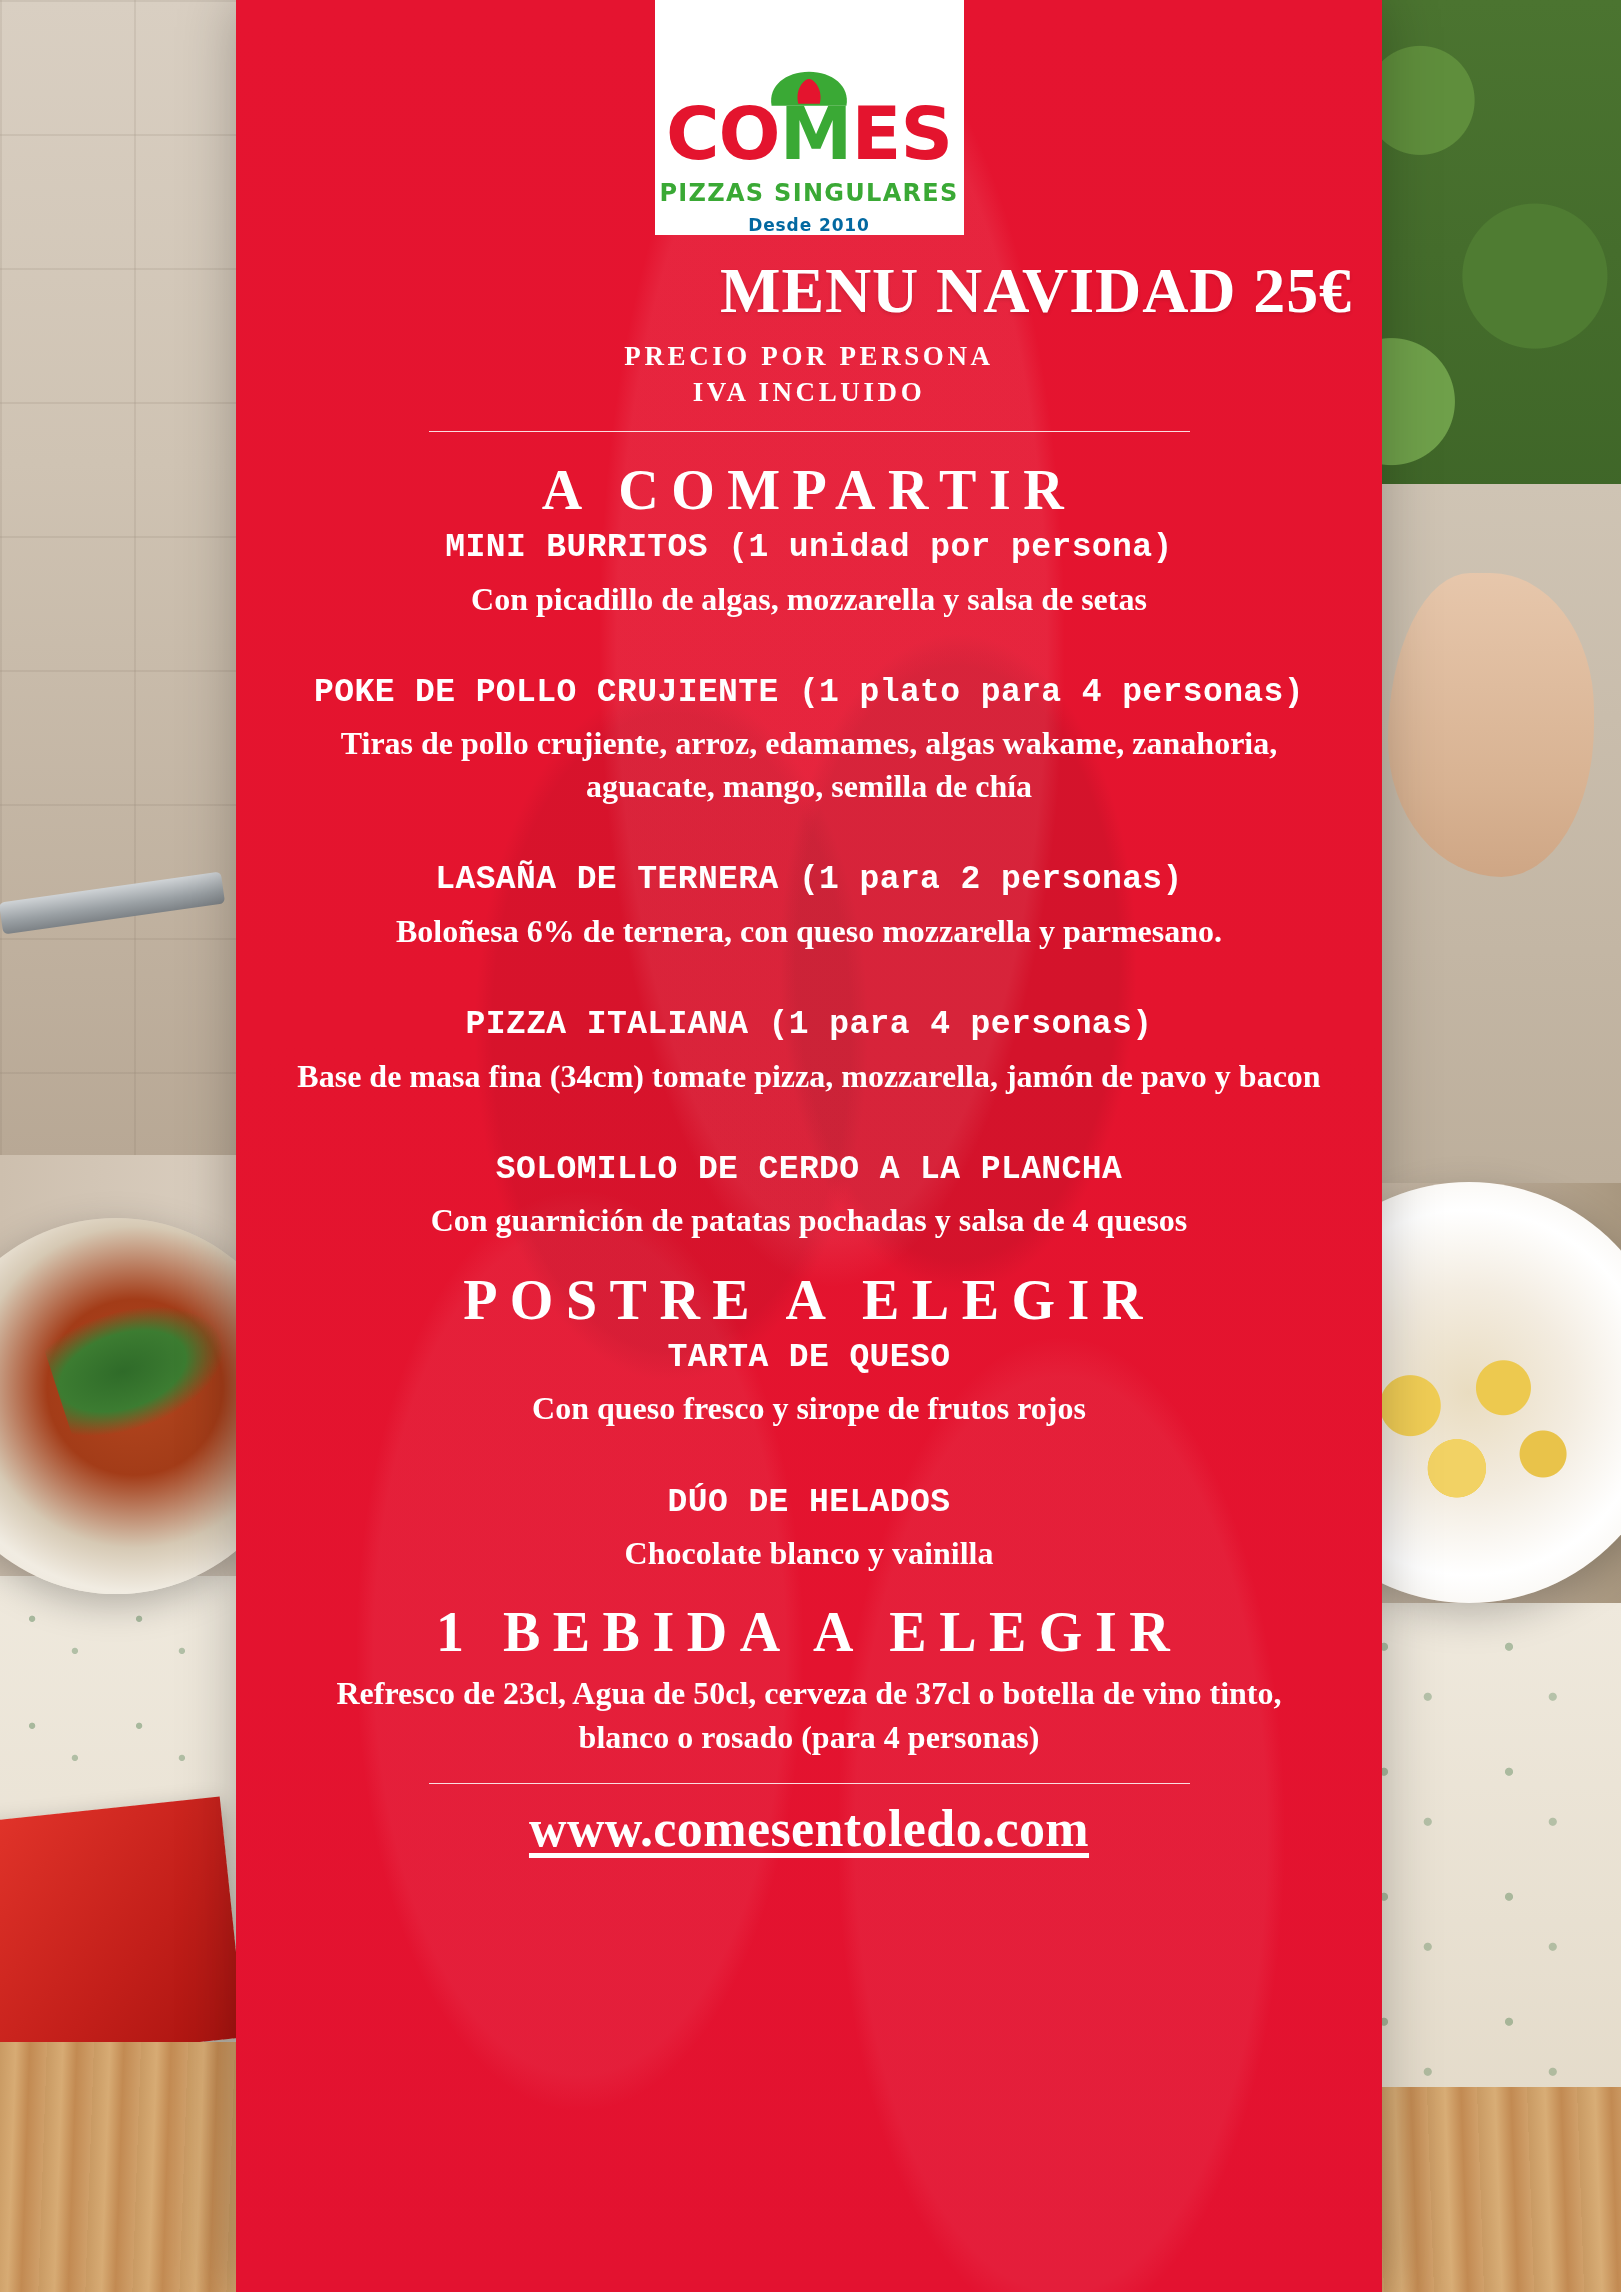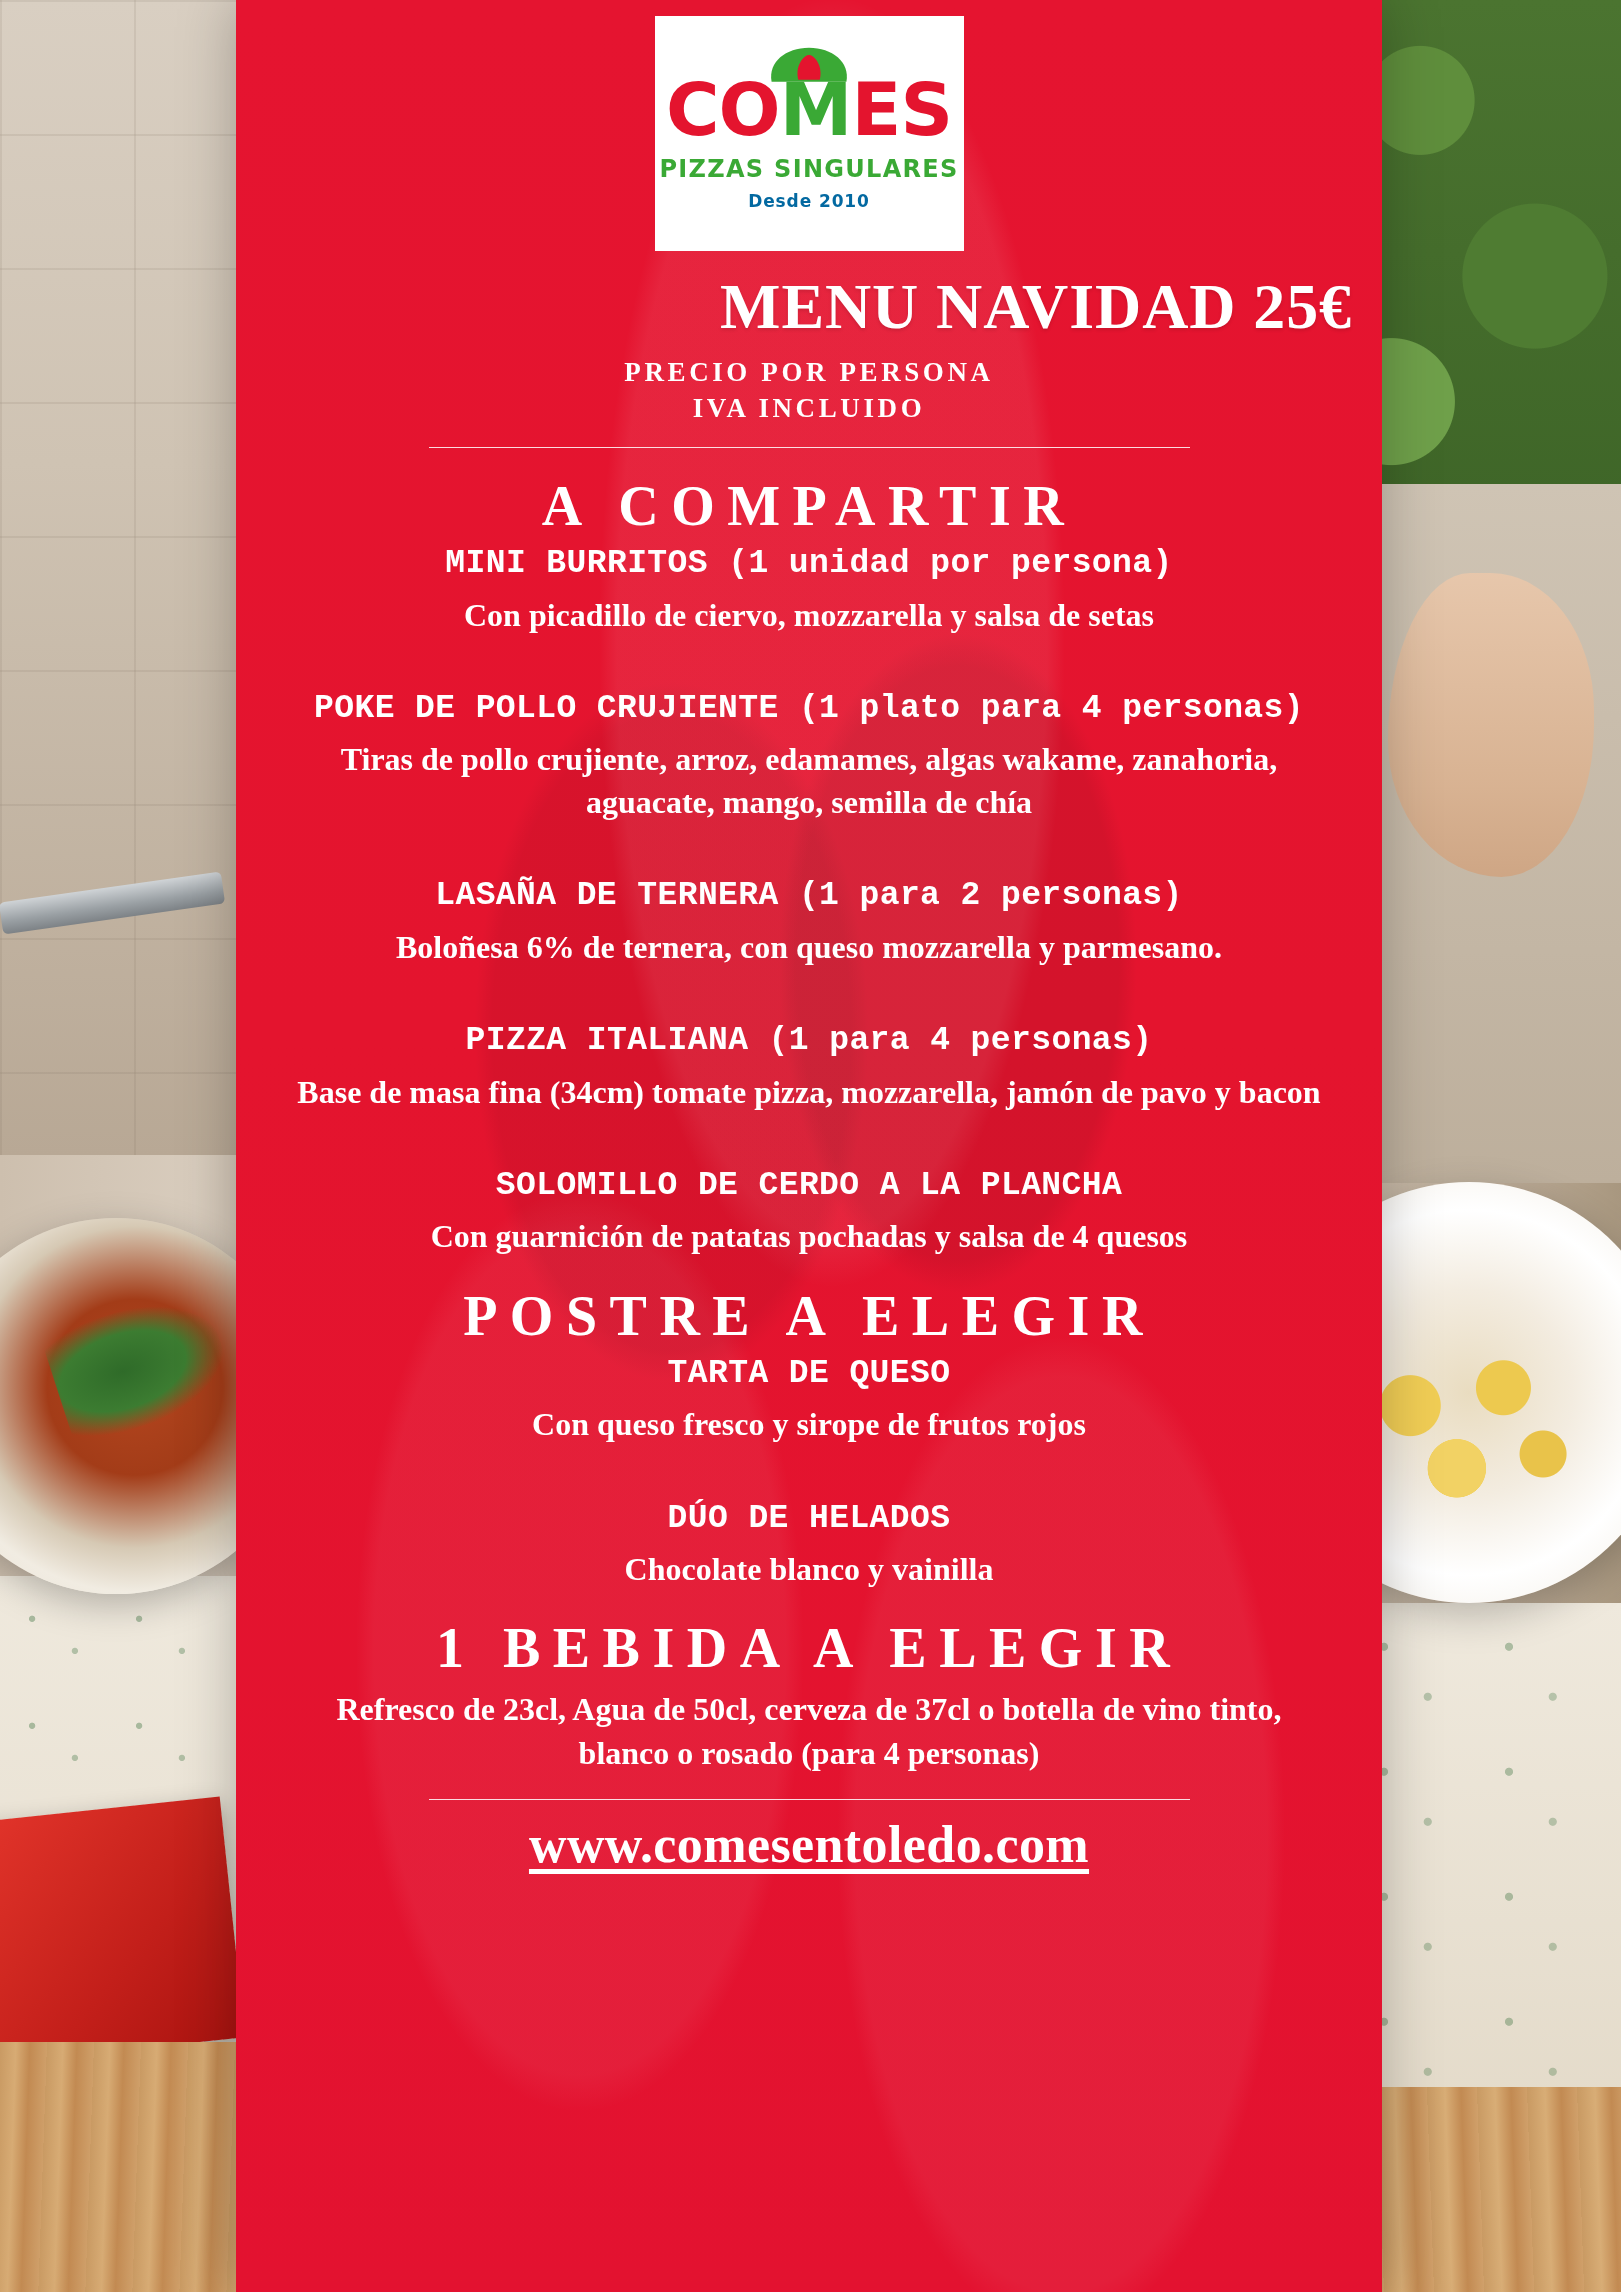--- a/index.html
+++ b/index.html
@@ -189,26 +189,26 @@
   .panel-inner {
     position: relative;
     z-index: 2;
     padding: 0 30px;
   }
 
   
   .logo-box {
     width: 309px;
     height: 235px;
-    margin: 16px auto;
+    margin: 0 auto;
     background: #ffffff;
     display: flex;
     flex-direction: column;
     align-items: center;
-    justify-content: center;
+    justify-content: flex-end;
     position: relative;
   }
   .logo-word {
     font-family: "DejaVu Sans", sans-serif;
     font-weight: 700;
     font-size: 73px;
     letter-spacing: -0.9px;
     color: #e4142e;
     line-height: 1;
     position: relative;
@@ -374,21 +374,21 @@
         <div>PRECIO POR PERSONA</div>
         <div>IVA INCLUIDO</div>
       </div>
       <div class="rule"></div>
 
       
       <div class="section-title">A  COMPARTIR</div>
 
       <div class="dish">
         <div class="dish-name">MINI BURRITOS (1 unidad por persona)</div>
-        <div class="dish-desc">Con picadillo de ciervo, mozzarella y salsa de setas</div>
+        <div class="dish-desc">Con picadillo de algas, mozzarella y salsa de setas</div>
       </div>
 
       <div class="dish">
         <div class="dish-name">POKE DE POLLO CRUJIENTE (1 plato para 4 personas)</div>
         <div class="dish-desc">Tiras de pollo crujiente, arroz, edamames, algas wakame, zanahoria, aguacate, mango, semilla de chía</div>
       </div>
 
       <div class="dish">
         <div class="dish-name">LASAÑA DE TERNERA (1 para 2 personas)</div>
         <div class="dish-desc">Boloñesa 6% de ternera, con queso mozzarella y parmesano.</div>

